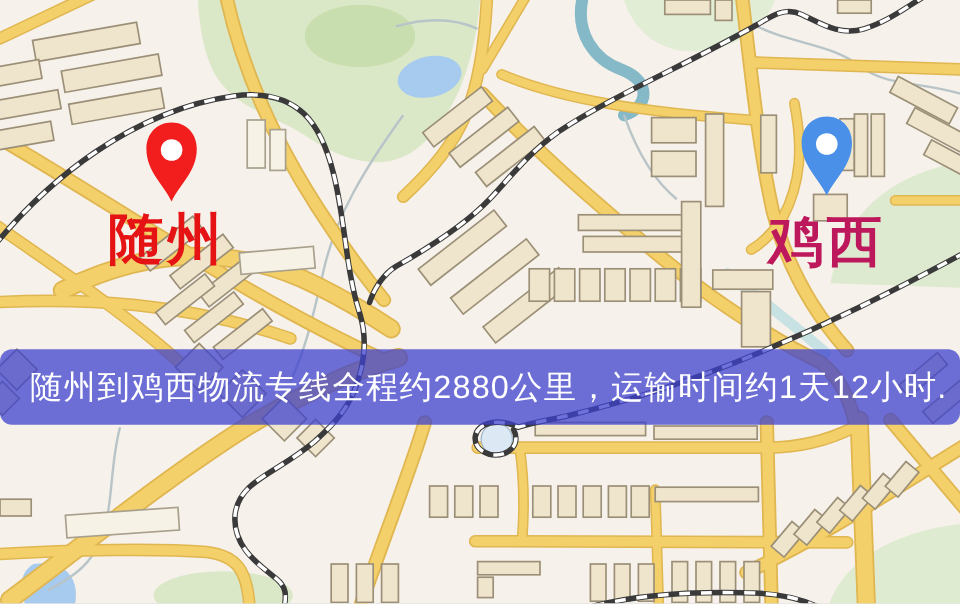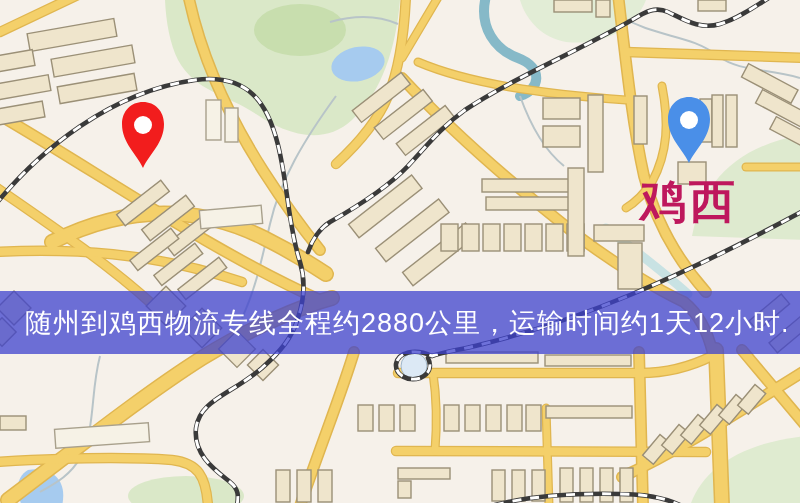--- a/index.html
+++ b/index.html
@@ -267,30 +267,31 @@
         <use href="#rwD"></use>
     </g>
     <g class="rail-dash">
       <use href="#rwA"></use>
         <use href="#rwB"></use>
         <use href="#rwC"></use>
         <use href="#rwD"></use>
     </g>
   </svg>
 
-  <div class="banner" style="background: rgba(62, 66, 206, 0.75);">
+  <div class="banner" style="background: rgba(62, 66, 206, 0.75); border-radius: 10px;">
     <span style="color: rgb(255, 255, 255);">随州到鸡西物流专线全程约2880公里，运输时间约1天12小时.</span>
   </div>
 
   <div class="pin pin-origin">
     <svg width="46" height="70" viewBox="0 0 46 70">
       <path d="M23 68 C 16 53 2 43 2 24 C 2 11 11 2 23 2 C 35 2 44 11 44 24 C 44 43 30 53 23 68 Z" fill="#F21D1D"></path>
       <circle cx="23" cy="25" r="9" fill="#FFFFFF"></circle>
     </svg>
   </div>
+  <div class="map-label label-origin" style="color: rgb(229, 19, 19);">随州</div>
 
   <div class="pin pin-dest">
     <svg width="46" height="70" viewBox="0 0 46 70">
       <path d="M23 68 C 16 53 2 43 2 24 C 2 11 11 2 23 2 C 35 2 44 11 44 24 C 44 43 30 53 23 68 Z" fill="#4A8FE8"></path>
       <circle cx="23" cy="25" r="9" fill="#FFFFFF"></circle>
     </svg>
   </div>
   <div class="map-label label-dest" style="color: #be185d;">鸡西</div>
 
 </div>

